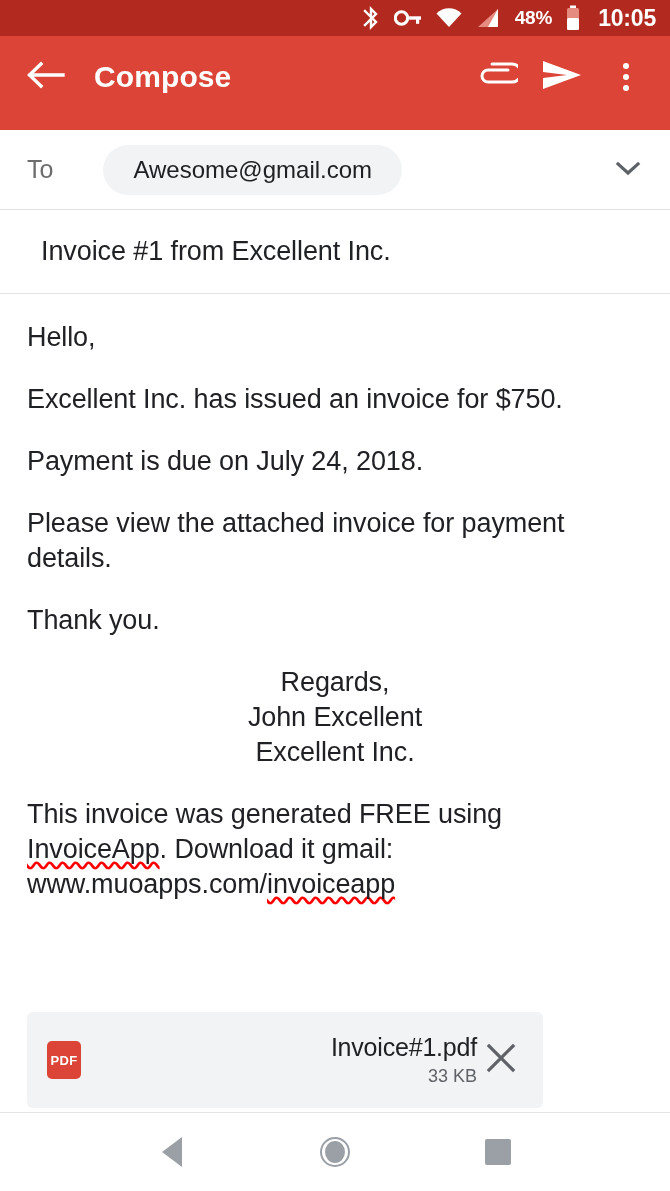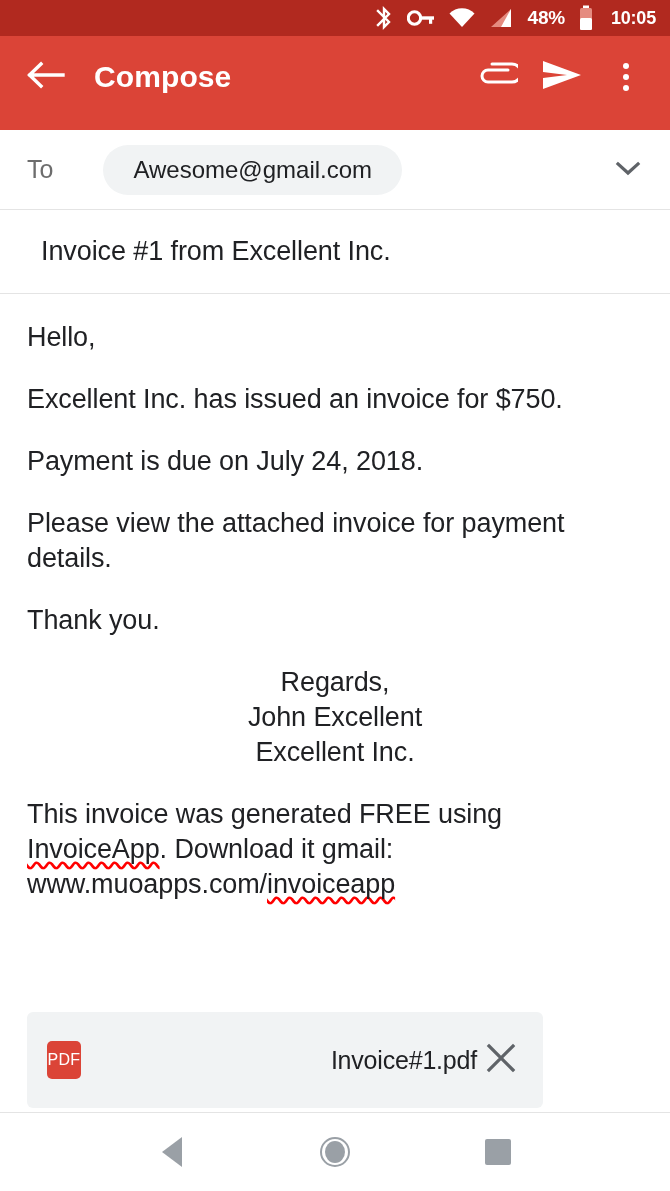--- a/index.html
+++ b/index.html
@@ -39,21 +39,21 @@
   }
   .battery-pct {
     color: #ffffff;
     font-size: 19px;
     font-weight: bold;
     letter-spacing: -0.2px;
     margin-left: 2px;
   }
   .clock {
     color: #ffffff;
-    font-size: 18px;
+    font-size: 23px;
     font-weight: bold;
     letter-spacing: -0.2px;
     margin-left: 4px;
   }
 
   
   .toolbar {
     height: 94px;
     background: #DB4437;
     display: flex;
@@ -207,22 +207,22 @@
     height: 38px;
     background: #DB4437;
     border-radius: 5px;
     display: flex;
     align-items: center;
     justify-content: center;
     flex: 0 0 auto;
   }
   .pdf-icon span {
     color: #ffffff;
-    font-size: 16px;
-    font-weight: normal;
+    font-size: 13px;
+    font-weight: bold;
     letter-spacing: 0.3px;
     font-family: "Liberation Sans", sans-serif;
   }
   .attach-meta {
     margin-left: 24px;
     flex: 1 1 auto;
     display: flex;
     flex-direction: column;
     justify-content: center;
     text-align: right;
@@ -436,20 +436,21 @@
 
 <div class="attachment-area">
   <div class="attachment-chip">
 
     <div class="pdf-icon">
       <span>PDF</span>
     </div>
 
     <div class="attach-meta">
       <span class="attach-name">Invoice#1.pdf</span>
+      <span class="attach-size">33 KB</span>
     </div>
 
     <div class="attach-remove">
       <span>
         <svg width="34" height="34" viewBox="0 0 34 34">
           <path d="M5 5 L29 29 M29 5 L5 29" fill="none" stroke="#5f6368" stroke-width="3.2" stroke-linecap="square"></path>
         </svg>
       </span>
     </div>
   </div>

